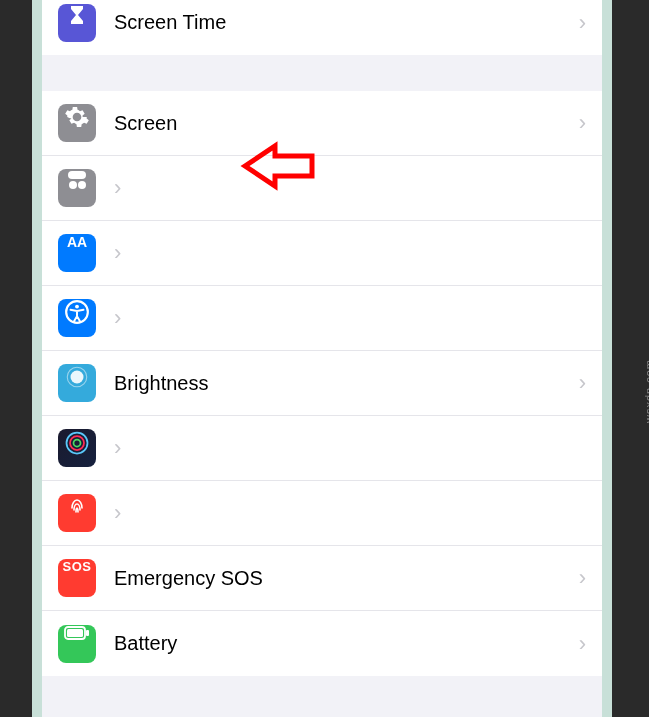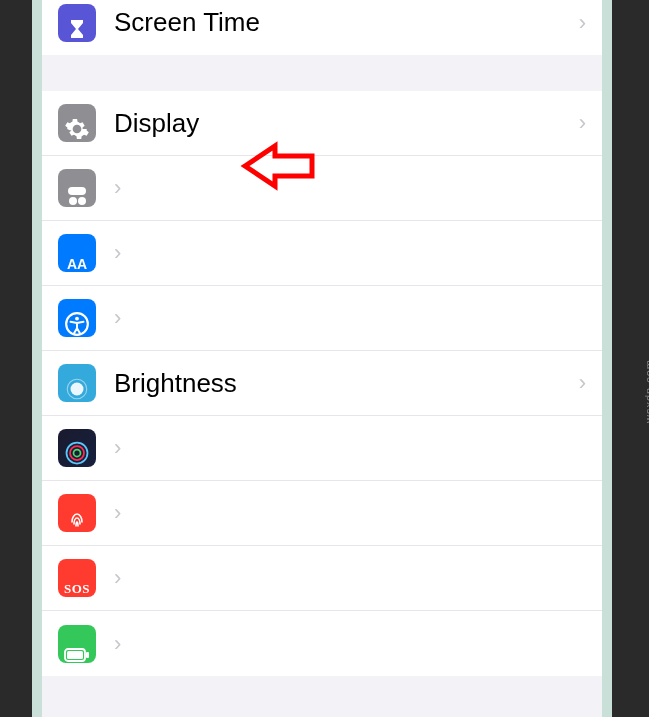--- a/index.html
+++ b/index.html
@@ -43,25 +43,25 @@
       position: relative;
     }
     .row:last-child { border-bottom: none; }
     .icon {
       width: 38px;
       height: 38px;
       border-radius: 8px;
       margin-right: 18px;
       flex-shrink: 0;
       display: flex;
-      align-items: flex-end;
+      align-items: flex-start;
       justify-content: center;
     }
     .label {
-      font-size: 26px;
+      font-size: 20px;
       color: #000;
       flex: 1;
     }
     .chevron {
       color: #c7c7cc;
       font-size: 22px;
     }
     .arrow-annotation {
       position: absolute;
       left: 240px;
@@ -81,21 +81,21 @@
     }
     
     .bg-purple { background: #5856d6; }
     .bg-gray { background: #8e8e93; }
     .bg-blue { background: #007aff; }
     .bg-lightblue { background: #34aadc; }
     .bg-red { background: #ff3b30; }
     .bg-green { background: #34c759; }
     .bg-siri { background: linear-gradient(135deg, #1a1a2e, #16213e); }
     .icon-text { color: #fff; font-weight: 600; font-size: 14px; }
-    .icon-sos { color: #fff; font-weight: 700; font-size: 13px; letter-spacing: 0.5px; font-family: Liberation Serif, serif; }
+    .icon-sos { color: #fff; font-weight: 700; font-size: 13px; letter-spacing: 0.5px; }
   </style>
 </head>
 <body>
 
 <div class="phone-frame">
   <div class="screen">
 
     <div class="group">
       <div class="row">
         <div class="icon bg-purple">
@@ -109,21 +109,21 @@
     </div>
 
     <div class="group">
 
       <div class="row">
         <div class="icon bg-gray">
           <svg width="26" height="26" viewBox="0 0 24 24">
               <path fill="#fff" d="M12 8a4 4 0 100 8 4 4 0 000-8zm9 4a8 8 0 01-.1 1.3l2 1.6-2 3.4-2.4-1a8 8 0 01-2.2 1.3l-.4 2.6h-4l-.4-2.6a8 8 0 01-2.2-1.3l-2.4 1-2-3.4 2-1.6A8 8 0 013 12a8 8 0 01.1-1.3l-2-1.6 2-3.4 2.4 1a8 8 0 012.2-1.3l.4-2.6h4l.4 2.6a8 8 0 012.2 1.3l2.4-1 2 3.4-2 1.6c.1.4.1.9.1 1.3z"></path>
             </svg>
         </div>
-        <span class="label">Display</span>
+        <span class="label">Screen</span>
         <span class="chevron">›</span>
       </div>
 
       <div class="row">
         <div class="icon bg-gray">
           <svg width="22" height="22" viewBox="0 0 22 22">
               <rect x="2" y="2" width="18" height="8" rx="4" fill="#fff"></rect>
               <circle cx="7" cy="16" r="4" fill="#fff"></circle>
               <circle cx="16" cy="16" r="4" fill="#fff"></circle>
             </svg>
@@ -177,31 +177,33 @@
               <path d="M7 14 a5 8 0 0 1 10 0 M9 16 a3 6 0 0 1 6 0 M11 18 a1 4 0 0 1 2 0" fill="none" stroke="#fff" stroke-width="1.6" stroke-linecap="round"></path>
             </svg>
         </div>
         <span class="chevron">›</span>
       </div>
 
       <div class="row">
         <div class="icon bg-red">
           <span class="icon-sos">SOS</span>
         </div>
+        <span class="label">Emergency SOS</span>
         <span class="chevron">›</span>
       </div>
 
       <div class="row">
         <div class="icon bg-green">
           <svg width="26" height="16" viewBox="0 0 26 16">
               <rect x="1" y="2" width="20" height="12" rx="3" fill="none" stroke="#fff" stroke-width="1.8"></rect>
               <rect x="22" y="5" width="3" height="6" rx="1" fill="#fff"></rect>
               <rect x="3" y="4" width="16" height="8" rx="1.5" fill="#fff"></rect>
             </svg>
         </div>
+        <span class="label">Battery</span>
         <span class="chevron">›</span>
       </div>
 
     </div>
   </div>
 </div>
 
 <div class="arrow-annotation">
   <svg width="80" height="52" viewBox="0 0 80 52">
     <path d="M 5 26 L 35 6 L 35 16 L 72 16 L 72 36 L 35 36 L 35 46 Z" fill="none" stroke="#ff0000" stroke-width="5" stroke-linejoin="miter"></path>

